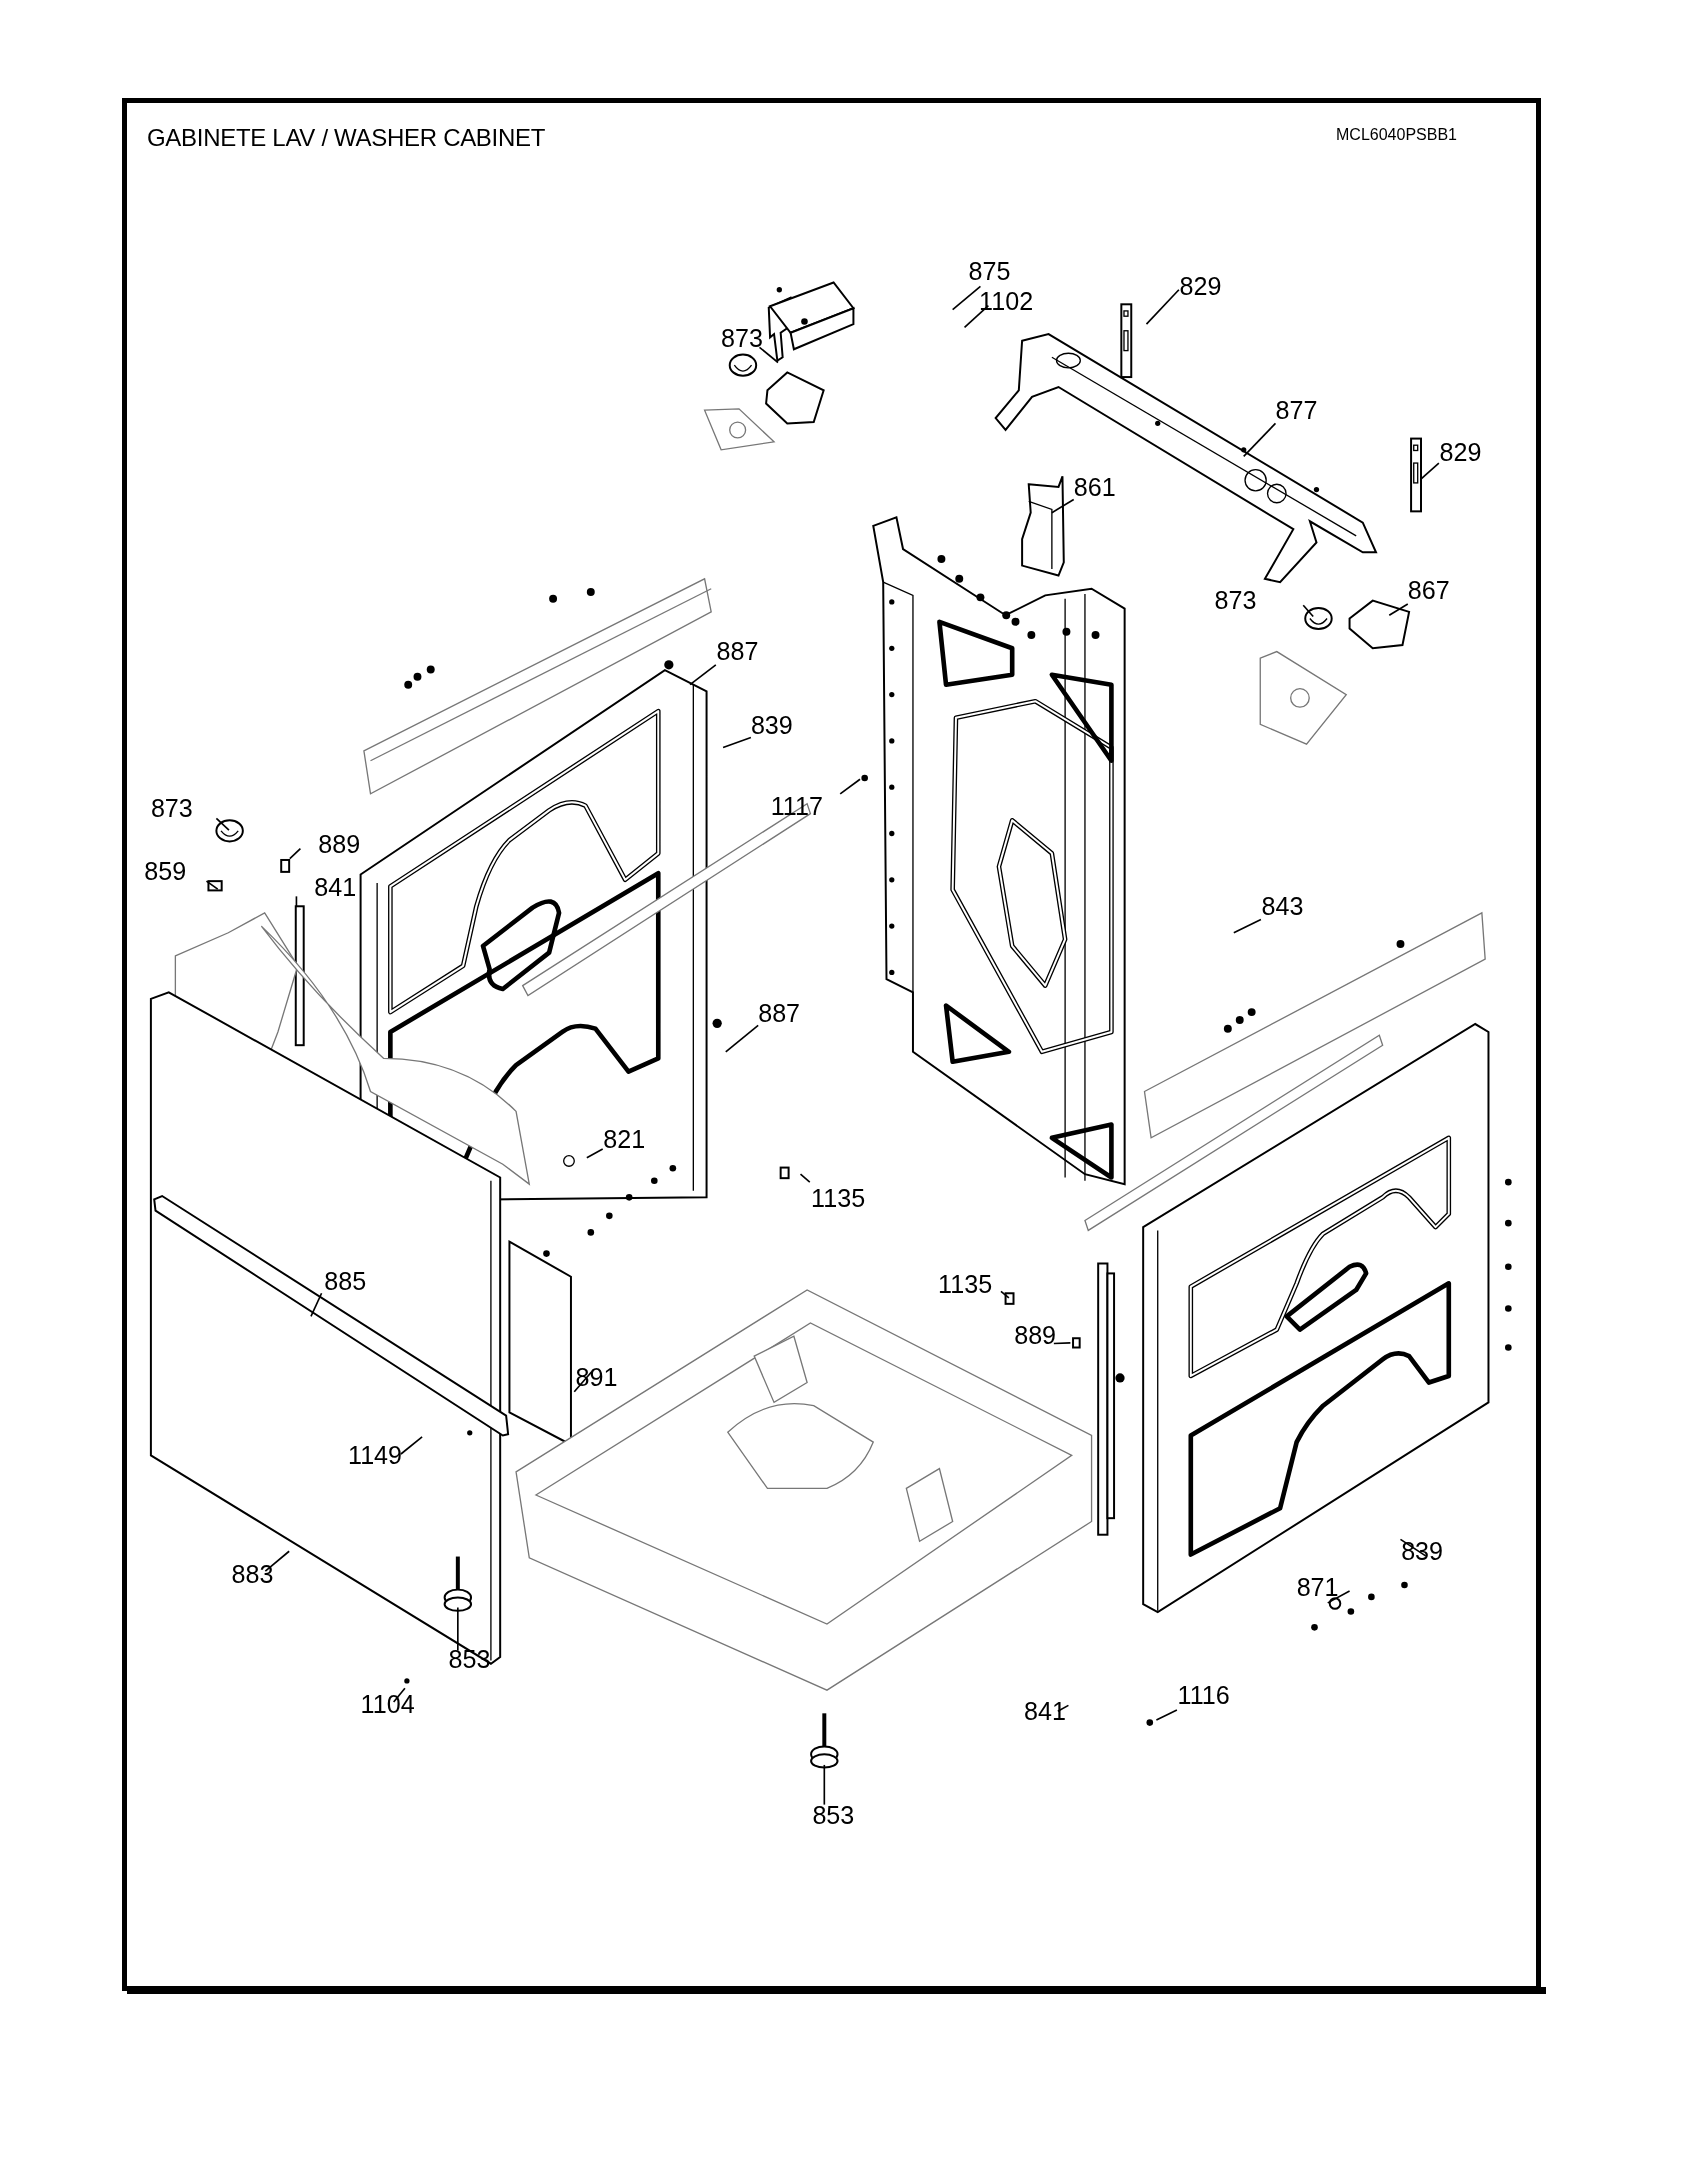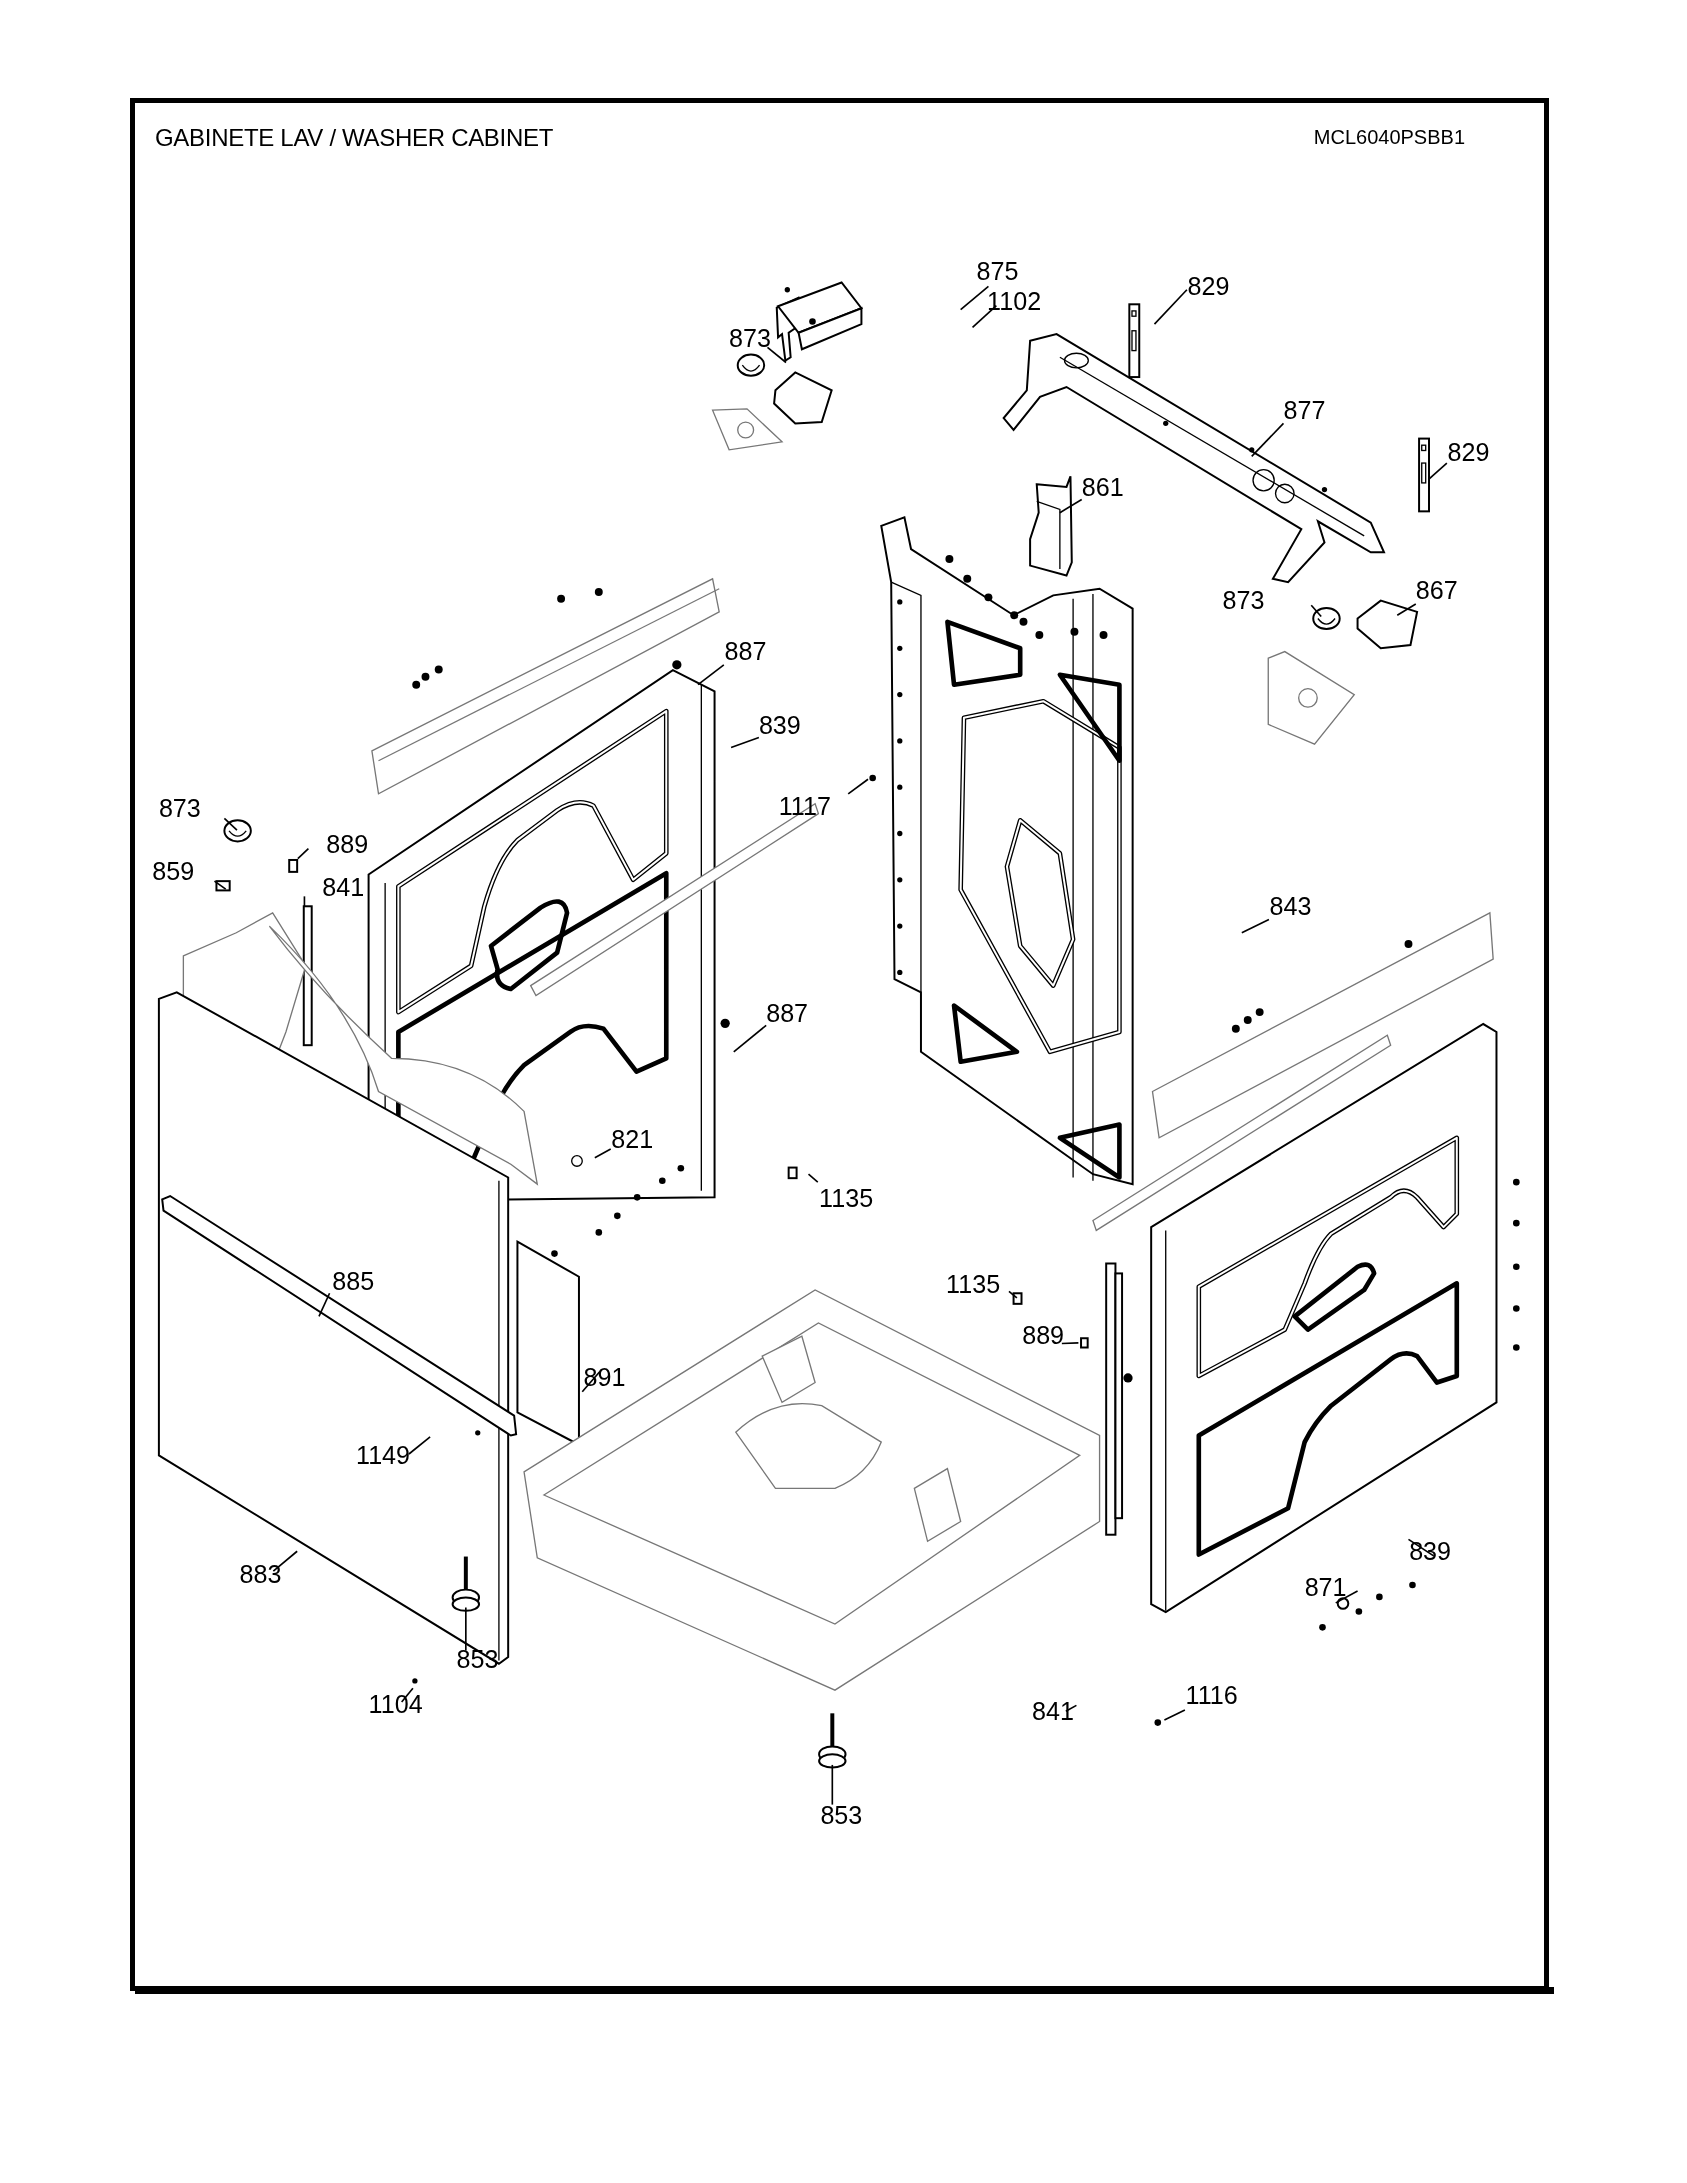--- a/index.html
+++ b/index.html
@@ -1,23 +1,23 @@
 <!DOCTYPE html>
 <html style="font-size:10.6px"><head>
 <meta charset="utf-8">
 <style>
   html, body { margin: 0; padding: 0; background: #ffffff; }
   body { width: 1687px; height: 2183px; position: relative; overflow: hidden;
          font-family: "Liberation Sans", sans-serif; }
-  #sheet { position: absolute; left: 8px; top: 0; width: 1630px; height: 2183px; }
+  #sheet { position: absolute; left: 0; top: 0; width: 1630px; height: 2183px; }
   .frame { position: absolute; left: 122px; top: 98px; width: 1419px; height: 1893px;
            border: 5.3px solid #000; box-sizing: border-box; }
   .frame-shadow-b { position: absolute; left: 127px; top: 1987px; width: 1419px; height: 6.6px; background:#000; }
   .title { position: absolute; left: 147px; top: 124px; font-size: 24px; color:#000; letter-spacing: -0.3px; }
-  .model { position: absolute; right: 173px; top: 126px; font-size: 20px; color:#000; }
+  .model { position: absolute; right: 173px; top: 126px; font-size: 16px; color:#000; }
   svg text.callout { font-family: "Liberation Sans", sans-serif; font-size: 38px; fill: #000; }
   .part { fill: #fff; stroke: #000; stroke-width: 3; }
   .part-thin { fill: none; stroke: #000; stroke-width: 2; }
   .part-light { fill: #fff; stroke: #777; stroke-width: 2; }
   .emb { fill: none; stroke: #000; stroke-width: 7; stroke-linejoin: round; }
   .emb-in { fill: none; stroke: #fff; stroke-width: 3; stroke-linejoin: round; }
   .leader { stroke: #000; stroke-width: 2.5; fill: none; }
   .screw { fill: #000; }
 </style>
 </head>

